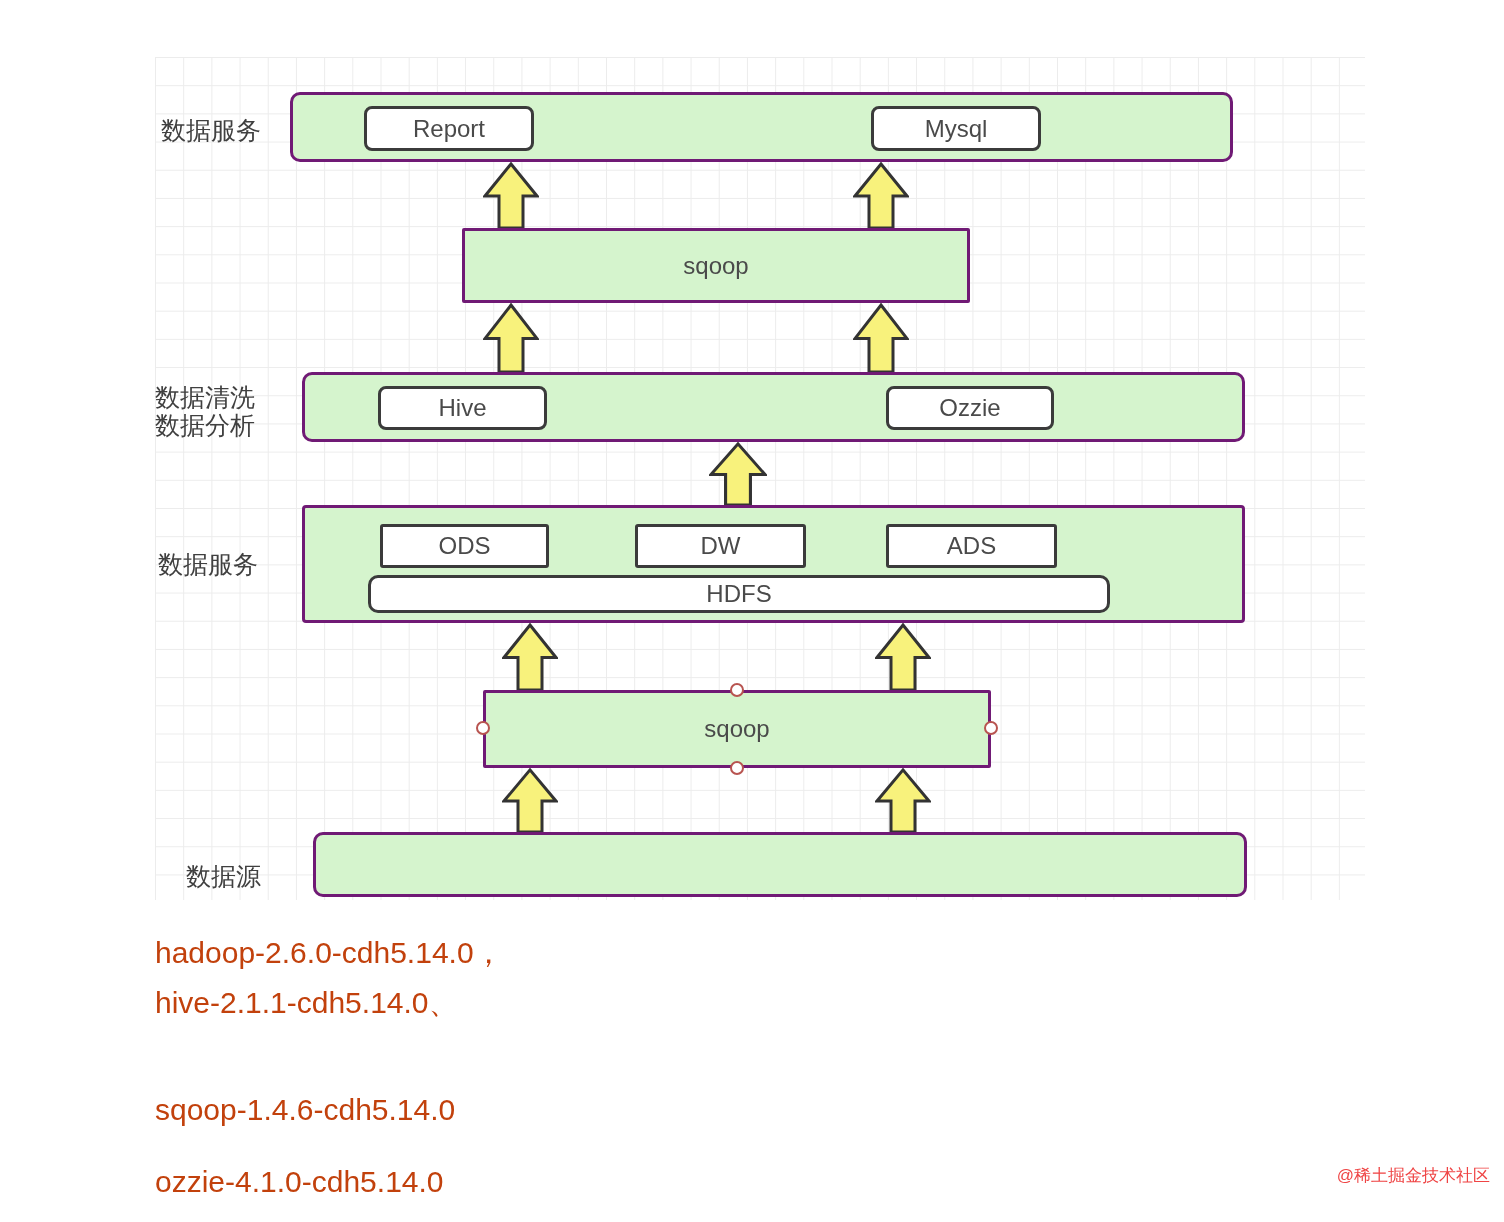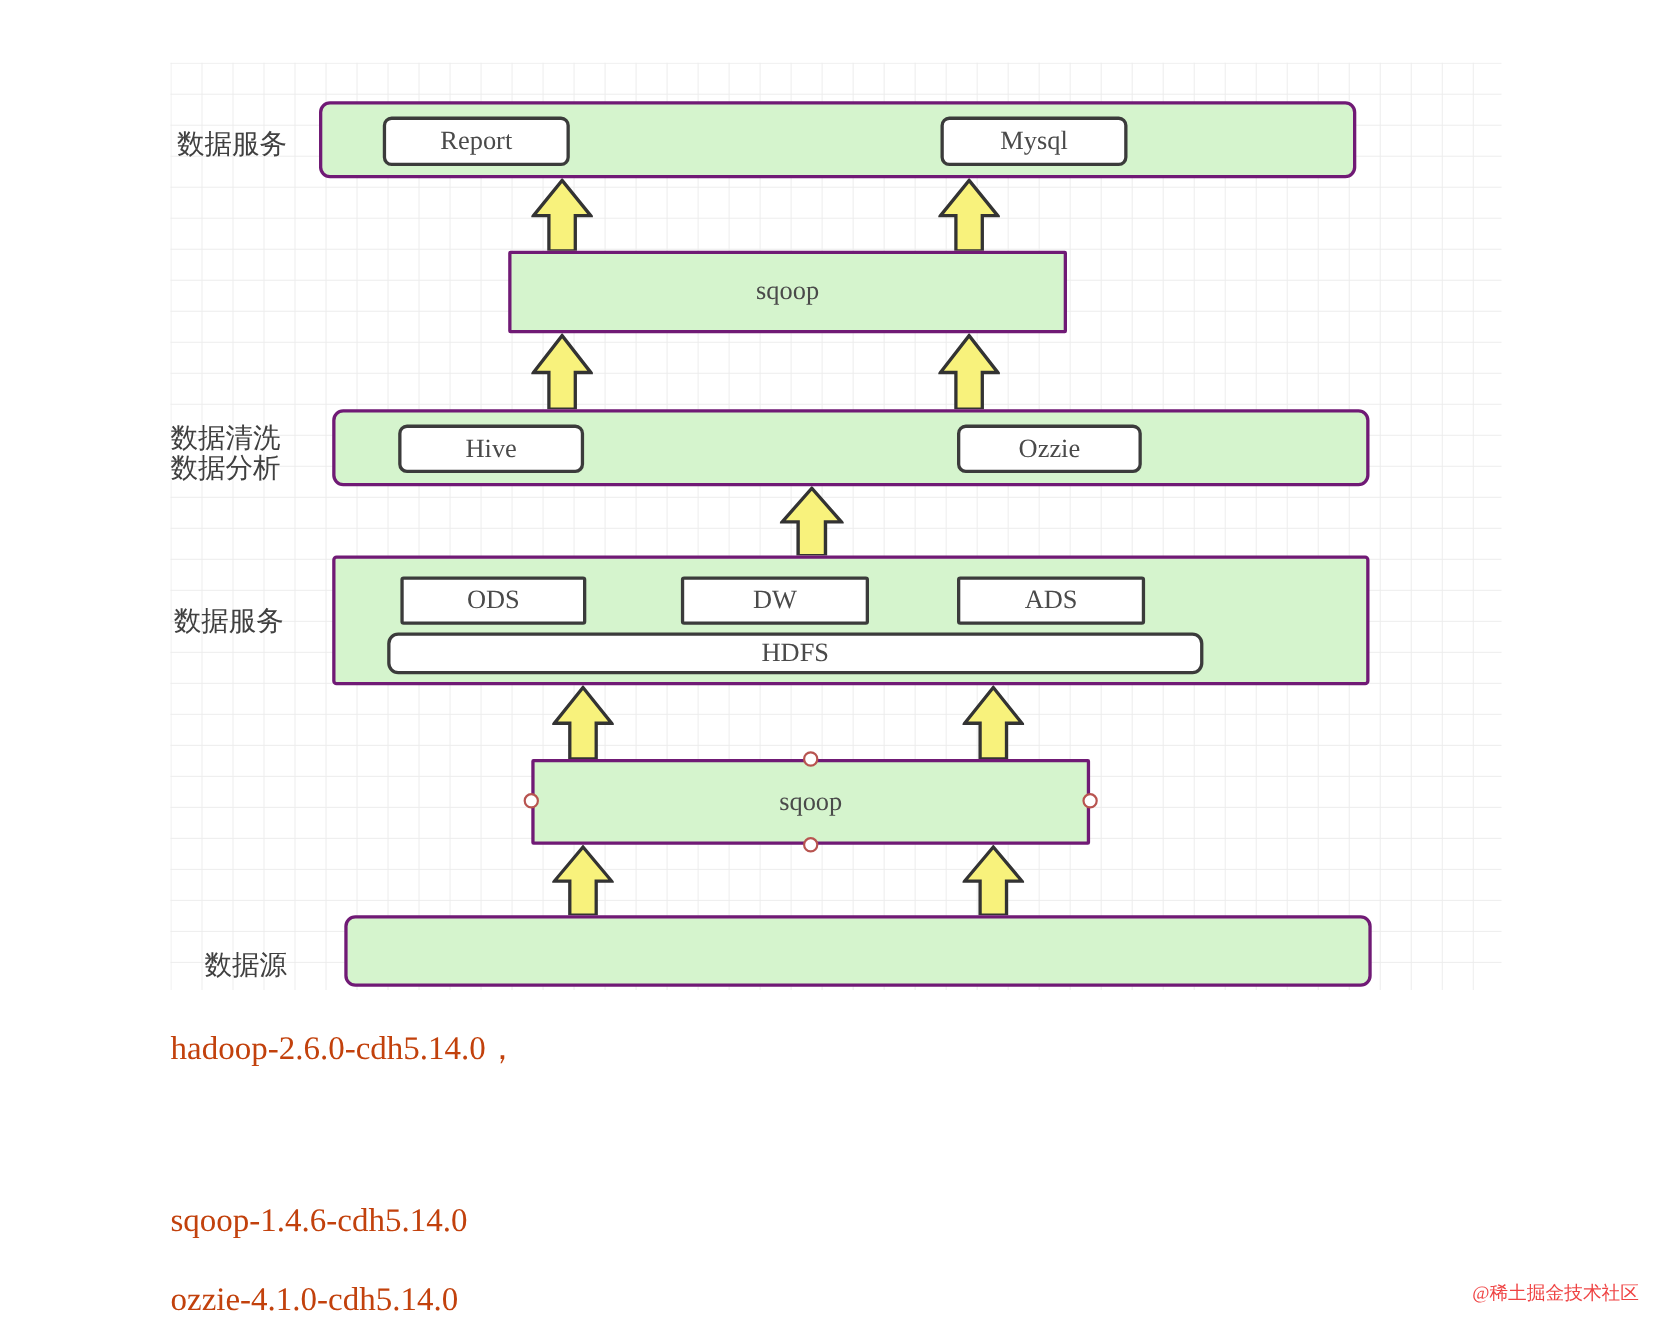--- a/index.html
+++ b/index.html
@@ -1,29 +1,29 @@
 <!DOCTYPE html>
 <html><head>
 <meta charset="utf-8">
 <style>
   html,body{margin:0;padding:0;background:#ffffff;}
   .page{position:relative;width:1504px;height:1222px;background:#ffffff;overflow:hidden;
-        font-family:Liberation Serif, serif;}
+        font-family:Liberation Sans, sans-serif;}
   .grid{position:absolute;left:155px;top:57px;width:1210px;height:843px;
         background-image:linear-gradient(#ececec 1px,transparent 1px),
                          linear-gradient(90deg,#ececec 1px,transparent 1px);
         background-size:28.2px 28.2px;}
   .gbar{position:absolute;background:#d5f4cd;border:3px solid #701a75;box-sizing:border-box;
         border-radius:10px;z-index:2;}
   .sq{border-radius:2px;}
   .center{display:flex;align-items:center;justify-content:center;
           font-size:24px;color:#4a4a4a;}
   .wbox{position:absolute;background:#ffffff;border:3px solid #3b3b3b;box-sizing:border-box;
         border-radius:8px;display:flex;align-items:center;justify-content:center;
-        font-size:24px;color:#4a4a4a;z-index:3;}
+        font-size:24px;color:#4a4a4a;z-index:3;margin-left:16px;}
   .sqc{border-radius:3px;}
   .lbl{position:absolute;color:#404040;font-size:25px;z-index:2;white-space:nowrap;}
   .arrow{position:absolute;z-index:1;}
   .handle{position:absolute;width:10px;height:10px;border-radius:50%;background:#ffffff;
           border:2px solid #b85450;z-index:4;}
   .note{position:absolute;left:155px;color:#c2410c;font-size:30px;font-weight:500;
         white-space:nowrap;}
   .watermark{position:absolute;right:14px;top:1164px;color:#ef4444;font-size:17px;
              white-space:nowrap;}
 </style>
@@ -85,18 +85,19 @@
   <div class="gbar sq center" style="left:483px;top:690px;width:508px;height:78px">sqoop</div>
   <div class="handle" style="left:730px;top:683px"></div>
   <div class="handle" style="left:476px;top:721px"></div>
   <div class="handle" style="left:984px;top:721px"></div>
   <div class="handle" style="left:730px;top:761px"></div>
 
   <div class="lbl" style="left:186px;top:860px">数据源</div>
   <div class="gbar" style="left:313px;top:832px;width:934px;height:65px"></div>
 
   <div class="note" style="top:933px">hadoop-2.6.0-cdh5.14.0，</div>
+  <div class="note" style="top:983px">hive-2.1.1-cdh5.14.0、</div>
   <div class="note" style="top:1093px">sqoop-1.4.6-cdh5.14.0</div>
   <div class="note" style="top:1165px">ozzie-4.1.0-cdh5.14.0</div>
 
   <div class="watermark">@稀土掘金技术社区</div>
 
 </div>
 
 </body></html>

